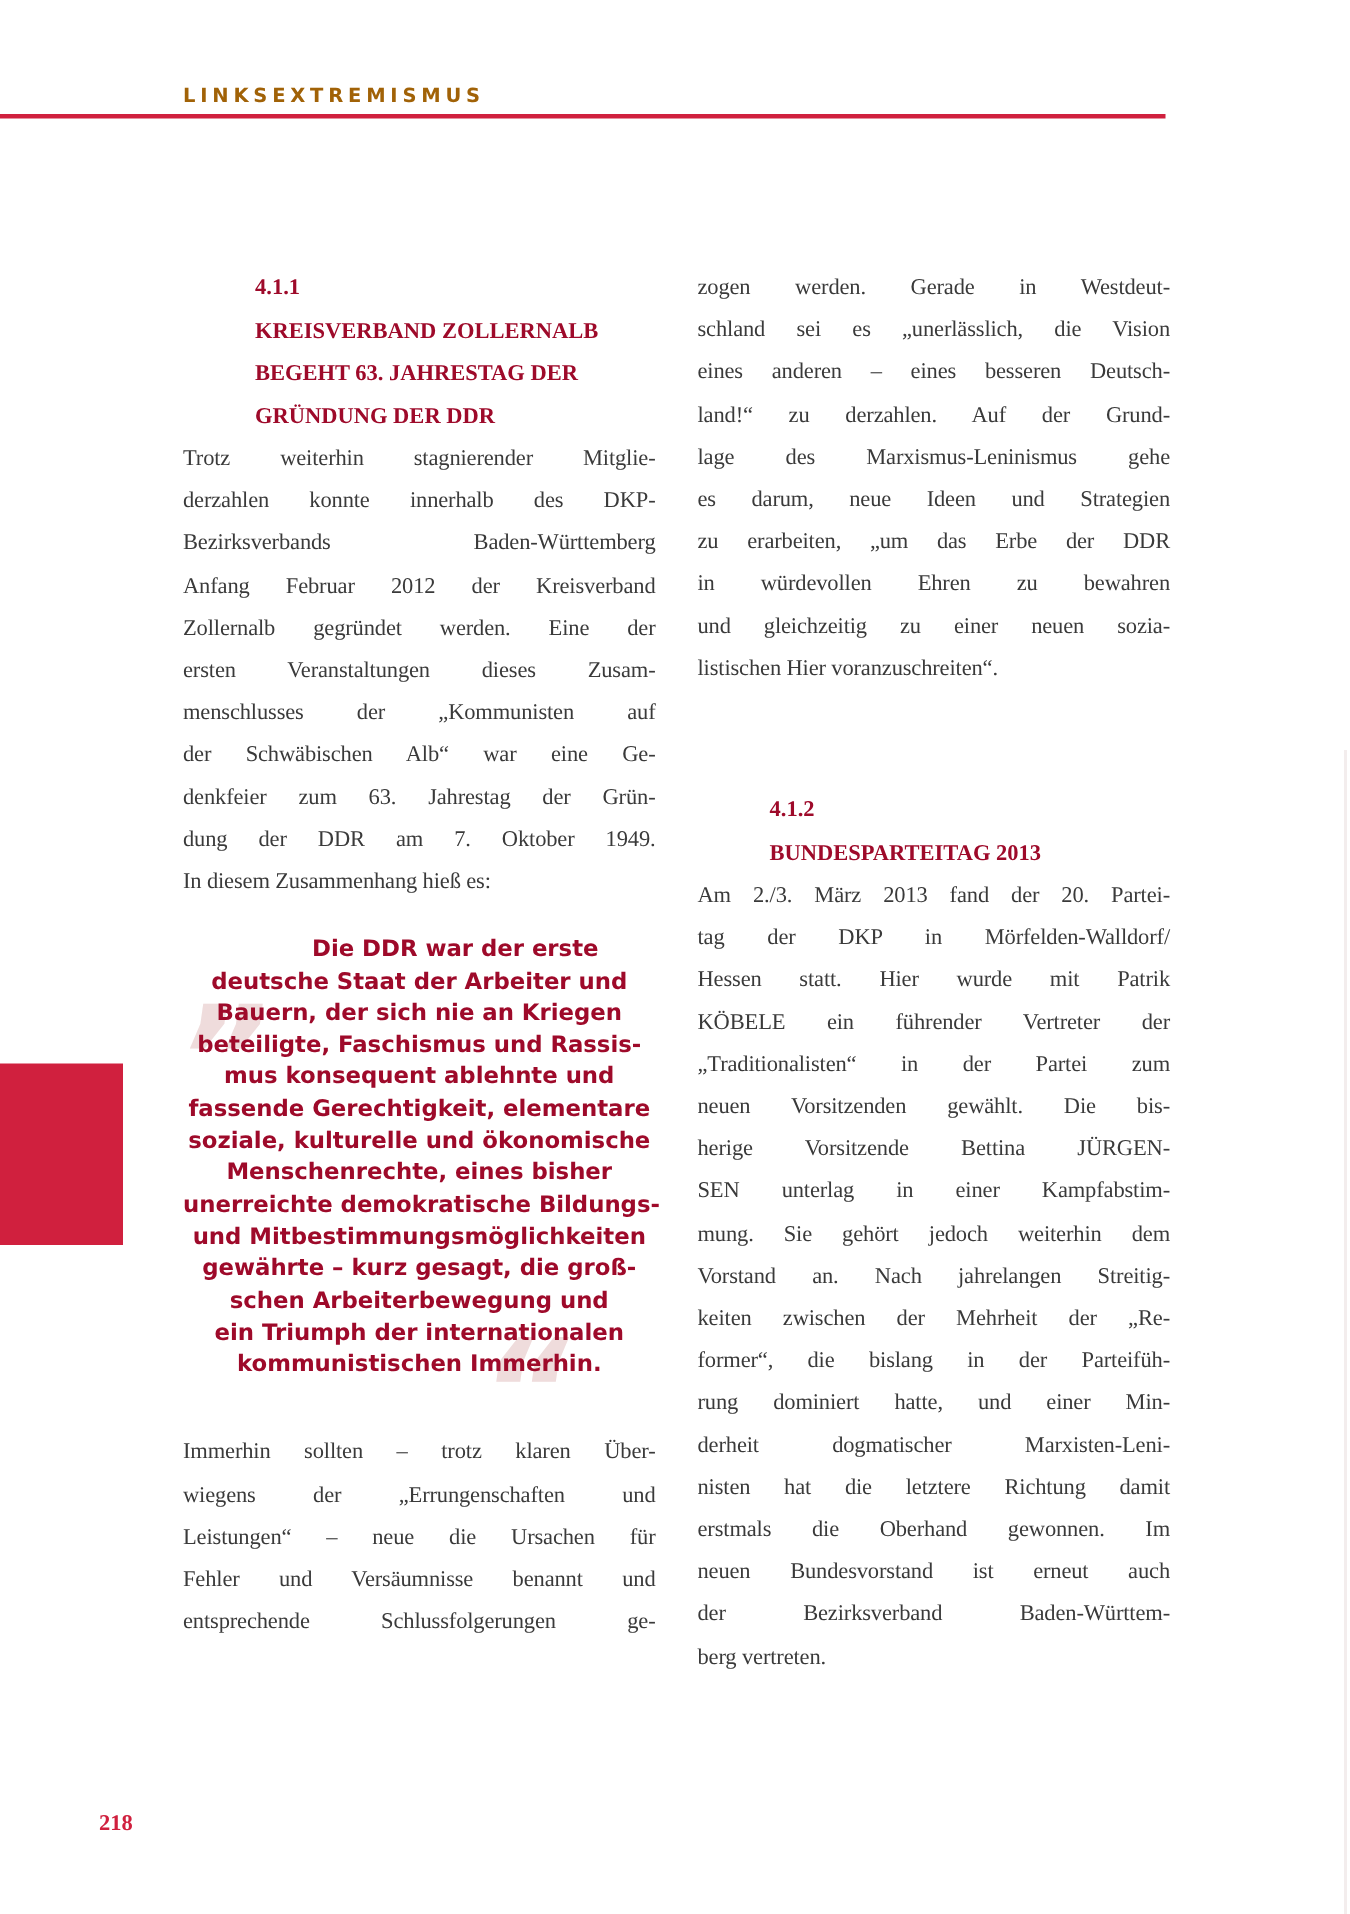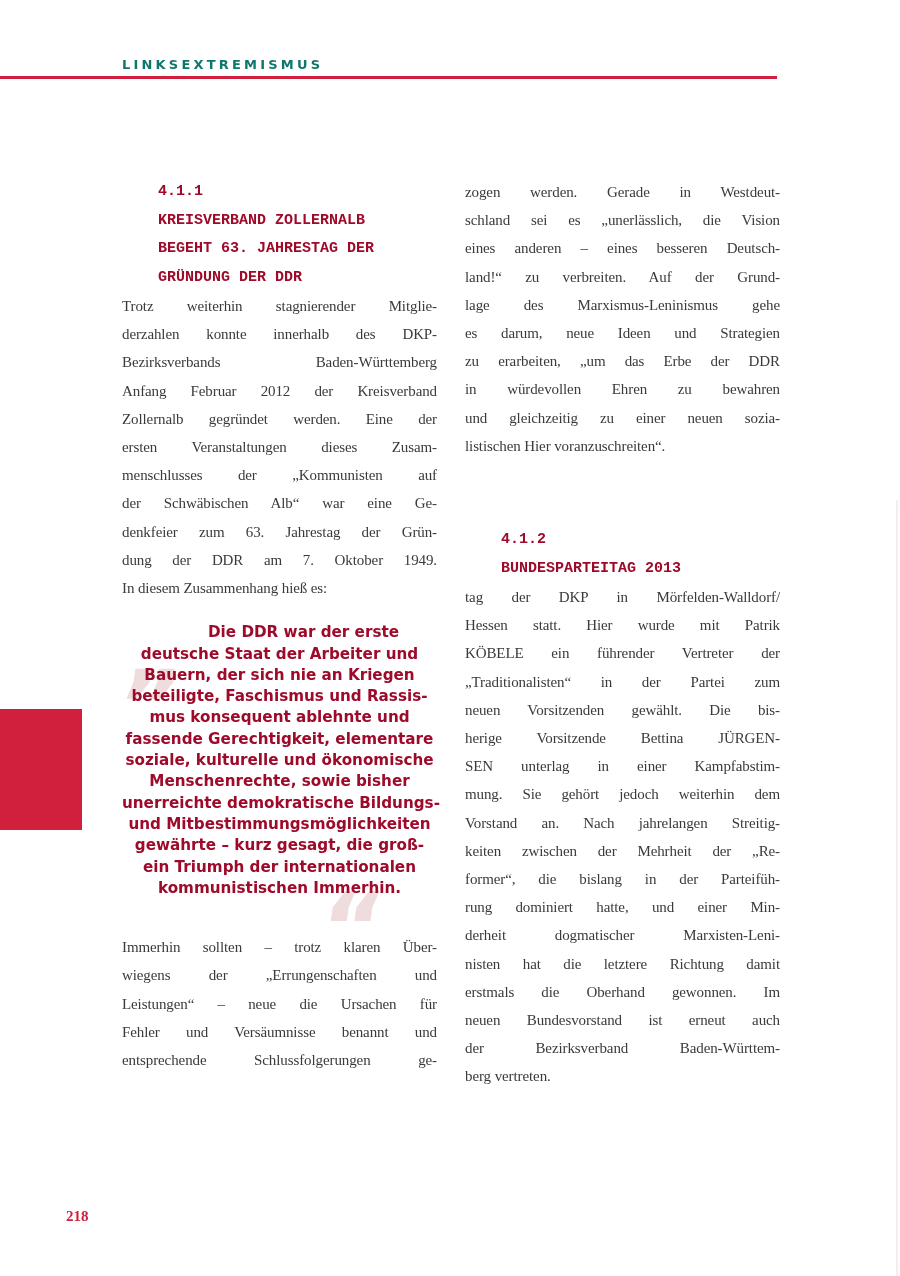--- a/index.html
+++ b/index.html
@@ -5,21 +5,21 @@
   html, body { margin: 0; padding: 0; }
   body {
     width: 900px; height: 1276px; position: relative; overflow: hidden;
     background: #ffffff;
     font-family: "Liberation Serif", serif;
     color: #3a3a3a;
   }
   .running-head {
     position: absolute; left: 122px; top: 57px;
     font-family: "DejaVu Sans", sans-serif; font-weight: bold;
-    font-size: 13px; letter-spacing: 3.2px; color: #0f766e;
+    font-size: 13px; letter-spacing: 3.2px; color: #a16207;
   }
   .head-rule {
     position: absolute; left: 0; top: 76px; width: 777px; height: 3px;
     background: #d0203e;
   }
   .side-tab {
     position: absolute; left: 0; top: 709px; width: 82px; height: 121px;
     background: #d0203e;
   }
   .edge-line {
@@ -29,23 +29,23 @@
   .page-number {
     position: absolute; left: 66px; top: 1208px;
     font-family: Liberation Serif, serif; font-weight: bold;
     font-size: 15px; color: #d0203e;
   }
   .col { position: absolute; width: 315px; }
   .col-left { left: 122px; top: 178px; }
   .col-right { left: 465px; top: 178px; }
 
   .sec-head {
-    font-family: Liberation Mono, monospace; font-weight: bold;
+    font-family: Liberation Serif, serif; font-weight: bold;
     font-size: 15px; color: #9e0a2a; line-height: 28.5px;
-    margin-left: 36px;
+    margin-left: 48px;
   }
   .body-text {
     font-size: 15px; line-height: 28.2px; color: #3a3a3a;
     margin: 0; letter-spacing: -0.1px;
   }
   .body-text .line { display: block; white-space: nowrap; text-align: justify; text-align-last: justify; }
   .body-text .line.last { text-align-last: left; }
 
   .quote {
     position: relative; margin-top: 20px;
@@ -97,58 +97,60 @@
   <div class="quote">
     <span class="quote-mark qm-open">„</span>
     <span class="quote-mark qm-close">“</span>
     <span class="line indent">Die DDR war der erste</span>
     <span class="line">deutsche Staat der Arbeiter und</span>
     <span class="line">Bauern, der sich nie an Kriegen</span>
     <span class="line">beteiligte, Faschismus und Rassis-</span>
     <span class="line">mus konsequent ablehnte und</span>
     <span class="line">fassende Gerechtigkeit, elementare</span>
     <span class="line">soziale, kulturelle und ökonomische</span>
-    <span class="line">Menschenrechte, sowie bisher</span>
+    <span class="line">Menschenrechte, eines bisher</span>
     <span class="line">unerreichte demokratische Bildungs-</span>
     <span class="line">und Mitbestimmungsmöglichkeiten</span>
     <span class="line">gewährte – kurz gesagt, die groß-</span>
+    <span class="line">schen Arbeiterbewegung und</span>
     <span class="line">ein Triumph der internationalen</span>
     <span class="line">kommunistischen Immerhin.</span>
   </div>
 
   <div class="gap-after-quote"></div>
 
   <p class="body-text">
     <span class="line">Immerhin sollten – trotz klaren Über-</span>
     <span class="line">wiegens der „Errungenschaften und</span>
     <span class="line">Leistungen“ – neue die Ursachen für</span>
     <span class="line">Fehler und Versäumnisse benannt und</span>
     <span class="line">entsprechende Schlussfolgerungen ge-</span>
   </p>
 </div>
 
 <div class="col col-right">
   <p class="body-text">
     <span class="line">zogen werden. Gerade in Westdeut-</span>
     <span class="line">schland sei es „unerlässlich, die Vision</span>
     <span class="line">eines anderen – eines besseren Deutsch-</span>
-    <span class="line">land!“ zu verbreiten. Auf der Grund-</span>
+    <span class="line">land!“ zu derzahlen. Auf der Grund-</span>
     <span class="line">lage des Marxismus-Leninismus gehe</span>
     <span class="line">es darum, neue Ideen und Strategien</span>
     <span class="line">zu erarbeiten, „um das Erbe der DDR</span>
     <span class="line">in würdevollen Ehren zu bewahren</span>
     <span class="line">und gleichzeitig zu einer neuen sozia-</span>
     <span class="line last">listischen Hier voranzuschreiten“.</span>
   </p>
 
   <div class="sec-head sec2">
     <div>4.1.2</div>
     <div>BUNDESPARTEITAG 2013</div>
   </div>
   <p class="body-text">
+    <span class="line">Am 2./3. März 2013 fand der 20. Partei-</span>
     <span class="line">tag der DKP in Mörfelden-Walldorf/</span>
     <span class="line">Hessen statt. Hier wurde mit Patrik</span>
     <span class="line">KÖBELE ein führender Vertreter der</span>
     <span class="line">„Traditionalisten“ in der Partei zum</span>
     <span class="line">neuen Vorsitzenden gewählt. Die bis-</span>
     <span class="line">herige Vorsitzende Bettina JÜRGEN-</span>
     <span class="line">SEN unterlag in einer Kampfabstim-</span>
     <span class="line">mung. Sie gehört jedoch weiterhin dem</span>
     <span class="line">Vorstand an. Nach jahrelangen Streitig-</span>
     <span class="line">keiten zwischen der Mehrheit der „Re-</span>

